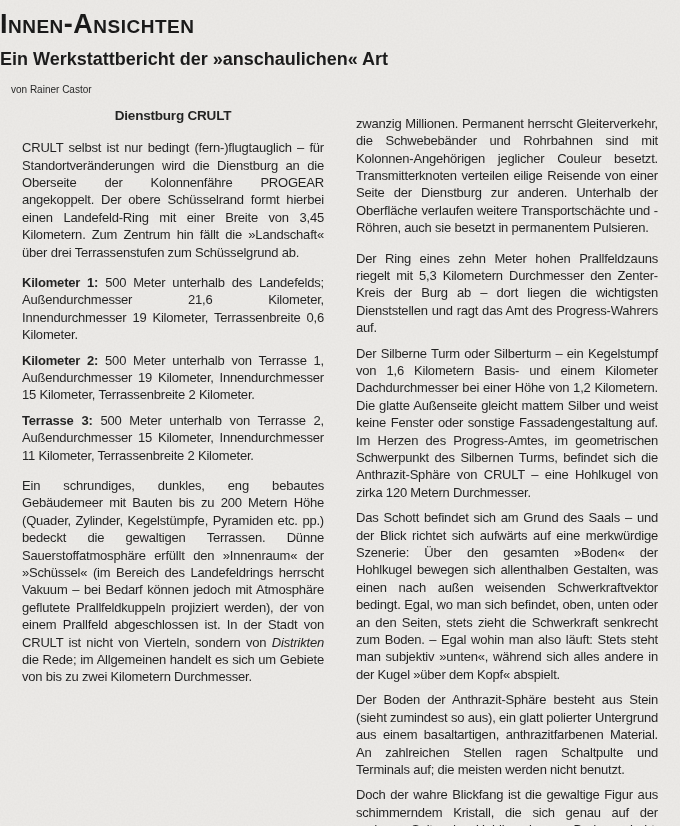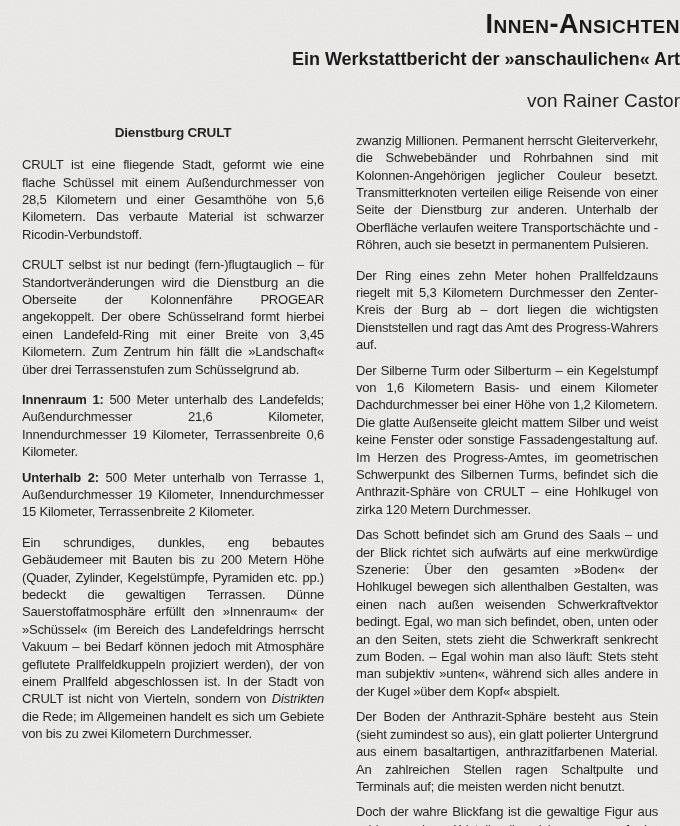--- a/index.html
+++ b/index.html
@@ -14,40 +14,40 @@
     font-family: "Liberation Sans", sans-serif;
     overflow: hidden;
   }
   .noise {
     position: absolute;
     inset: 0;
     pointer-events: none;
     opacity: 0.10;
   }
   .content { position: relative; }
-  header { text-align: right; padding-top: 6px; }
+  header { text-align: left; padding-top: 6px; }
   .title {
     font-variant: small-caps;
     font-weight: bold;
     font-size: 27px;
     letter-spacing: 0.5px;
     line-height: 1.1;
     margin: 4px 0 9px 0;
     color: #141414;
   }
   .subtitle {
     font-weight: bold;
     font-size: 18px;
-    margin: 0 0 20px 0;
+    margin: 0 0 14px 0;
     color: #161616;
   }
   .byline {
-    font-size: 19px;
+    font-size: 10px;
     font-weight: normal;
-    margin: 0 0 12px 4px;
+    margin: 0 0 12px 11px;
   }
   .columns {
     display: flex;
     gap: 16px;
     padding: 0 14px;
   }
   .col {
     flex: 1 1 0;
     min-width: 0;
     text-align: justify;
@@ -76,27 +76,27 @@
       <h1 class="title">Innen-Ansichten</h1>
       <h2 class="subtitle">Ein Werkstattbericht der »anschaulichen« Art</h2>
       <div class="byline">von Rainer Castor</div>
     </header>
 
     <div class="columns">
 
       <div class="col">
         <h3 class="col-heading">Dienstburg CRULT</h3>
 
-        <p>CRULT ist eine fliegende Stadt, geformt wie eine flache Schüssel mit einem Außendurchmesser von 28,5 Kilometern und einer Gesamthöhe von 5,6 Kilometern. Das verbaute Material ist schwarzer Ricodin-Verbundstoff.</p>
 
         <p class="gap">CRULT selbst ist nur bedingt (fern-)flugtauglich – für Standortveränderungen wird die Dienstburg an die Oberseite der Kolonnenfähre PROGEAR angekoppelt. Der obere Schüsselrand formt hierbei einen Landefeld-Ring mit einer Breite von 3,45 Kilometern. Zum Zentrum hin fällt die »Landschaft« über drei Terrassenstufen zum Schüsselgrund ab.</p>
 
         <div class="terraces">
-          <p><b>Innenraum 1:</b><span> 500 Meter unterhalb des Landefelds; Außendurchmesser 21,6 Kilometer, Innendurchmesser 19 Kilometer, Terrassenbreite 0,6 Kilometer.</span></p>
-          <p><b>Unterhalb 2:</b><span> 500 Meter unterhalb von Terrasse 1, Außendurchmesser 19 Kilometer, Innendurchmesser 15 Kilometer, Terrassenbreite 2 Kilometer.</span></p>
+          <p><b>Kilometer 1:</b><span> 500 Meter unterhalb des Landefelds; Außendurchmesser 21,6 Kilometer, Innendurchmesser 19 Kilometer, Terrassenbreite 0,6 Kilometer.</span></p>
+          <p><b>Kilometer 2:</b><span> 500 Meter unterhalb von Terrasse 1, Außendurchmesser 19 Kilometer, Innendurchmesser 15 Kilometer, Terrassenbreite 2 Kilometer.</span></p>
+          <p><b>Terrasse 3:</b><span> 500 Meter unterhalb von Terrasse 2, Außendurchmesser 15 Kilometer, Innendurchmesser 11 Kilometer, Terrassenbreite 2 Kilometer.</span></p>
         </div>
 
         <p class="gap"><span>Ein schrundiges, dunkles, eng bebautes Gebäudemeer mit Bauten bis zu 200 Metern Höhe (Quader, Zylinder, Kegelstümpfe, Pyramiden etc. pp.) bedeckt die gewaltigen Terrassen. Dünne Sauerstoffatmosphäre erfüllt den »Innenraum« der »Schüssel« (im Bereich des Landefeldrings herrscht Vakuum – bei Bedarf können jedoch mit Atmosphäre geflutete Prallfeldkuppeln projiziert werden), der von einem Prallfeld abgeschlossen ist. In der Stadt von CRULT ist nicht von Vierteln, sondern von </span><span style="font-style: italic;">Distrikten</span><span> die Rede; im Allgemeinen handelt es sich um Gebiete von bis zu zwei Kilometern Durchmesser.</span></p>
 
       </div>
 
       <div class="col">
         <p>zwanzig Millionen. Permanent herrscht Gleiterverkehr, die Schwebebänder und Rohrbahnen sind mit Kolonnen-Angehörigen jeglicher Couleur besetzt. Transmitterknoten verteilen eilige Reisende von einer Seite der Dienstburg zur anderen. Unterhalb der Oberfläche verlaufen weitere Transportschächte und -Röhren, auch sie besetzt in permanentem Pulsieren.</p>
 
         <p class="gap">Der Ring eines zehn Meter hohen Prallfeldzauns riegelt mit 5,3 Kilometern Durchmesser den Zenter-Kreis der Burg ab – dort liegen die wichtigsten Dienststellen und ragt das Amt des Progress-Wahrers auf.</p>

